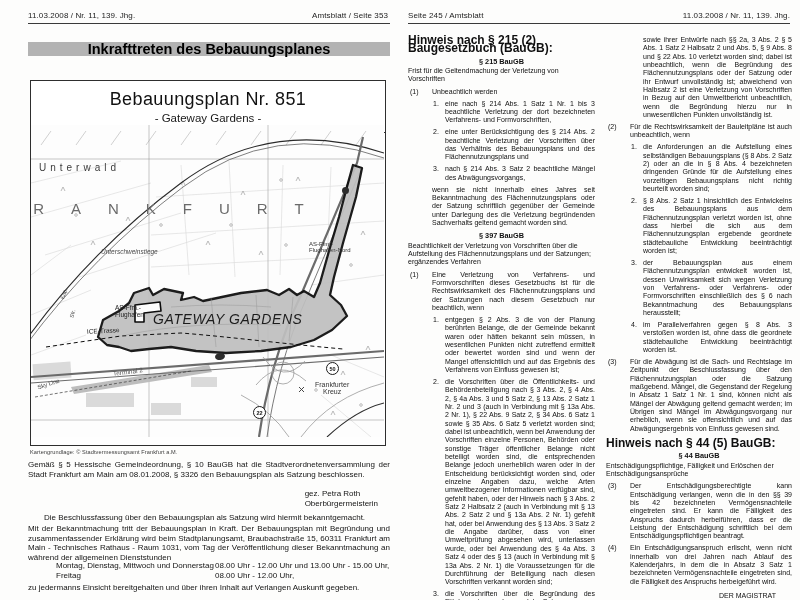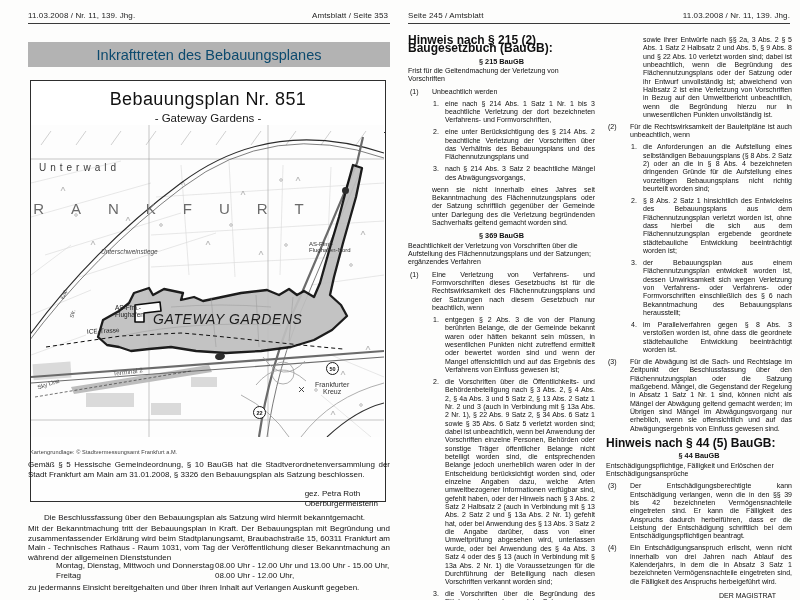--- a/index.html
+++ b/index.html
@@ -4,23 +4,23 @@
 <style>
   html,body{margin:0;padding:0;width:800px;height:600px;background:#f6f6f4;overflow:hidden;
     font-family:"Liberation Sans", sans-serif;-webkit-font-smoothing:antialiased;}
   #canvas{position:relative;width:800px;height:600px;background:#fdfdfc;}
   .pg{position:absolute;top:0;height:600px;background:#fdfdfc;}
   #lp{left:8px;width:384px;}
   #rp{left:400px;width:392px;}
   .hdr{position:absolute;top:11px;font-size:8px;color:#1c1c1c;letter-spacing:.1px;white-space:nowrap;}
   .rule{position:absolute;top:23px;height:1px;background:#3a3a3a;}
   
-  .title-bar{position:absolute;left:20px;top:42px;width:362px;height:25px;background:#b3b3b3;
-    display:flex;align-items:center;justify-content:center;font-size:14.5px;font-weight:normal;color:#0c4a6e;}
-  .map-box{position:absolute;left:22px;top:80px;width:356px;height:422px;border:1.4px solid #2e2e2e;background:#fefefe;box-sizing:border-box;}
+  .title-bar{position:absolute;left:20px;top:42px;width:362px;height:14px;background:#b3b3b3;
+    display:flex;align-items:center;justify-content:center;font-size:14.5px;font-weight:bold;color:#000000;}
+  .map-box{position:absolute;left:22px;top:80px;width:356px;height:366px;border:1.4px solid #2e2e2e;background:#fefefe;box-sizing:border-box;}
   .map-title-wrap{position:absolute;left:0;top:0;width:100%;height:52px;border-bottom:1px solid #2e2e2e;
     text-align:center;box-sizing:border-box;background:#fff;}
   .map-title{margin-top:8px;font-size:18px;color:#111;letter-spacing:.4px;}
   .map-subtitle{margin-top:2px;font-size:11.5px;color:#1a1a1a;}
   .map-canvas{position:absolute;left:0;top:44px;width:353px;height:312px;overflow:hidden;background:#5eead4;}
   .map-canvas svg{position:absolute;left:0;top:0;}
   .mlabel{position:absolute;color:#333;white-space:pre-line;line-height:1.05;}
   .lbl-forest{left:8px;top:38px;font-size:10px;letter-spacing:4px;color:#3d3d3d;}
   .lbl-city{left:-34px;top:76px;font-size:15px;letter-spacing:27px;color:#6a6a6a;width:600px;}
   .lbl-schwein{left:70px;top:124px;font-size:6.5px;font-style:italic;color:#4a4a4a;}
@@ -220,21 +220,21 @@
 Kreuz</div>
         <div class="badge badge50">50</div>
         <div class="badge badge22">22</div>
         <div class="dot dot-a"></div>
         <div class="dot dot-b"></div>
       </div>
     </div>
 
     <div class="map-credit">Kartengrundlage: © Stadtvermessungsamt Frankfurt a.M.</div>
 
-    <div class="lp-par" style="top:460px;">Gemäß § 5 Hessische Gemeindeordnung, § 10 BauGB hat die Stadtverordnetenversammlung der Stadt Frankfurt am Main am 31.01.2008, § 3326 den Bebauungsplan als Satzung beschlossen.</div>
+    <div class="lp-par" style="top:460px;">Gemäß § 5 Hessische Gemeindeordnung, § 10 BauGB hat die Stadtverordnetenversammlung der Stadt Frankfurt am Main am 08.01.2008, § 3326 den Bebauungsplan als Satzung beschlossen.</div>
 
     <div class="sig" style="top:489px;">
       <div>gez. Petra Roth</div>
       <div>Oberbürgermeisterin</div>
     </div>
 
     <div class="lp-par" style="top:513px;padding-left:16px;">Die Beschlussfassung über den Bebauungsplan als Satzung wird hiermit bekanntgemacht.</div>
     <div class="lp-par" style="top:524px;">Mit der Bekanntmachung tritt der Bebauungsplan in Kraft. Der Bebauungsplan mit Begründung und zusammenfassender Erklärung wird beim Stadtplanungsamt, Braubachstraße 15, 60311 Frankfurt am Main - Technisches Rathaus - Raum 1031, vom Tag der Veröffentlichung dieser Bekanntmachung an während der allgemeinen Dienststunden</div>
 
     <div class="lp-par" style="top:561px;">
@@ -274,21 +274,21 @@
         <span>eine unter Berücksichtigung des § 214 Abs. 2 beachtliche Verletzung der Vorschriften über das Verhältnis des Bebauungsplans und des Flächennutzungsplans und</span>
       </div>
       <div class="b l2">
         <span class="mk">3.</span>
         <span>nach § 214 Abs. 3 Satz 2 beachtliche Mängel des Abwägungsvorgangs,</span>
       </div>
       <div class="b cont1">
         <span>wenn sie nicht innerhalb eines Jahres seit Bekanntmachung des Flächennutzungsplans oder der Satzung schriftlich gegenüber der Gemeinde unter Darlegung des die Verletzung begründenden Sachverhalts geltend gemacht worden sind.</span>
       </div>
 
-      <div class="hc">§ 369 BauGB</div>
+      <div class="hc">§ 397 BauGB</div>
       <div class="hs">Beachtlichkeit der Verletzung von Vorschriften über die Aufstellung des Flächennutzungsplans und der Satzungen; ergänzendes Verfahren</div>
 
       <div class="b l1">
         <span class="mk">(1)</span>
         <span>Eine Verletzung von Verfahrens- und Formvorschriften dieses Gesetzbuchs ist für die Rechtswirksamkeit des Flächennutzungsplans und der Satzungen nach diesem Gesetzbuch nur beachtlich, wenn</span>
       </div>
       <div class="b l2">
         <span class="mk">1.</span>
         <span>entgegen § 2 Abs. 3 die von der Planung berührten Belange, die der Gemeinde bekannt waren oder hätten bekannt sein müssen, in wesentlichen Punkten nicht zutreffend ermittelt oder bewertet worden sind und wenn der Mangel offensichtlich und auf das Ergebnis des Verfahrens von Einfluss gewesen ist;</span>
       </div>

